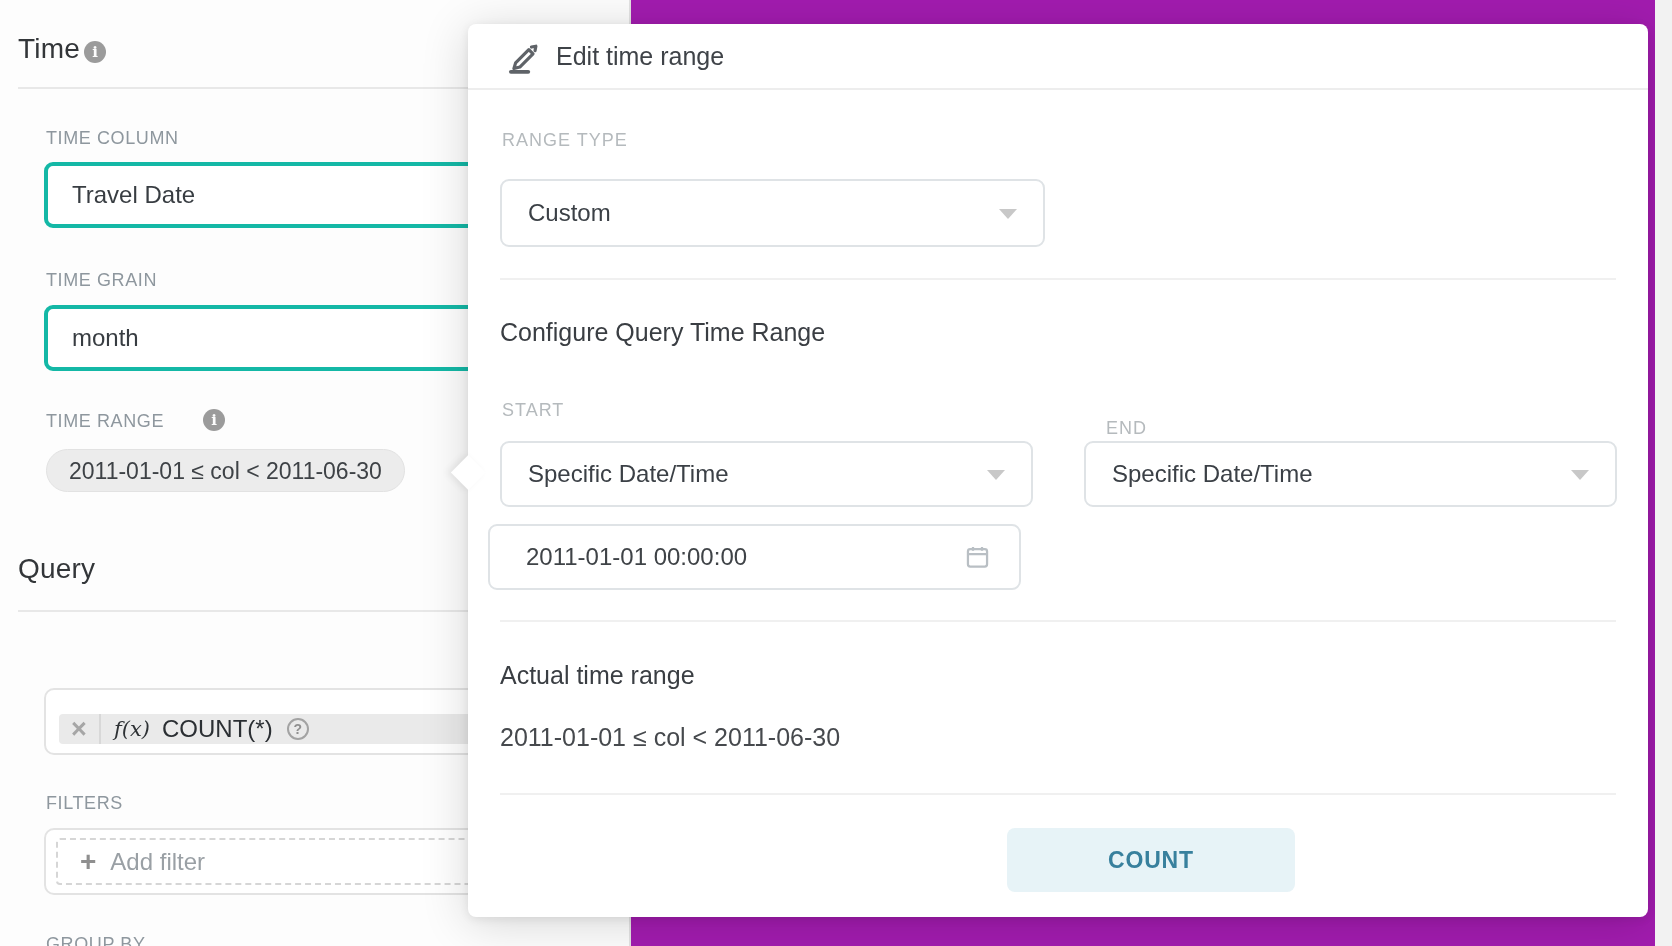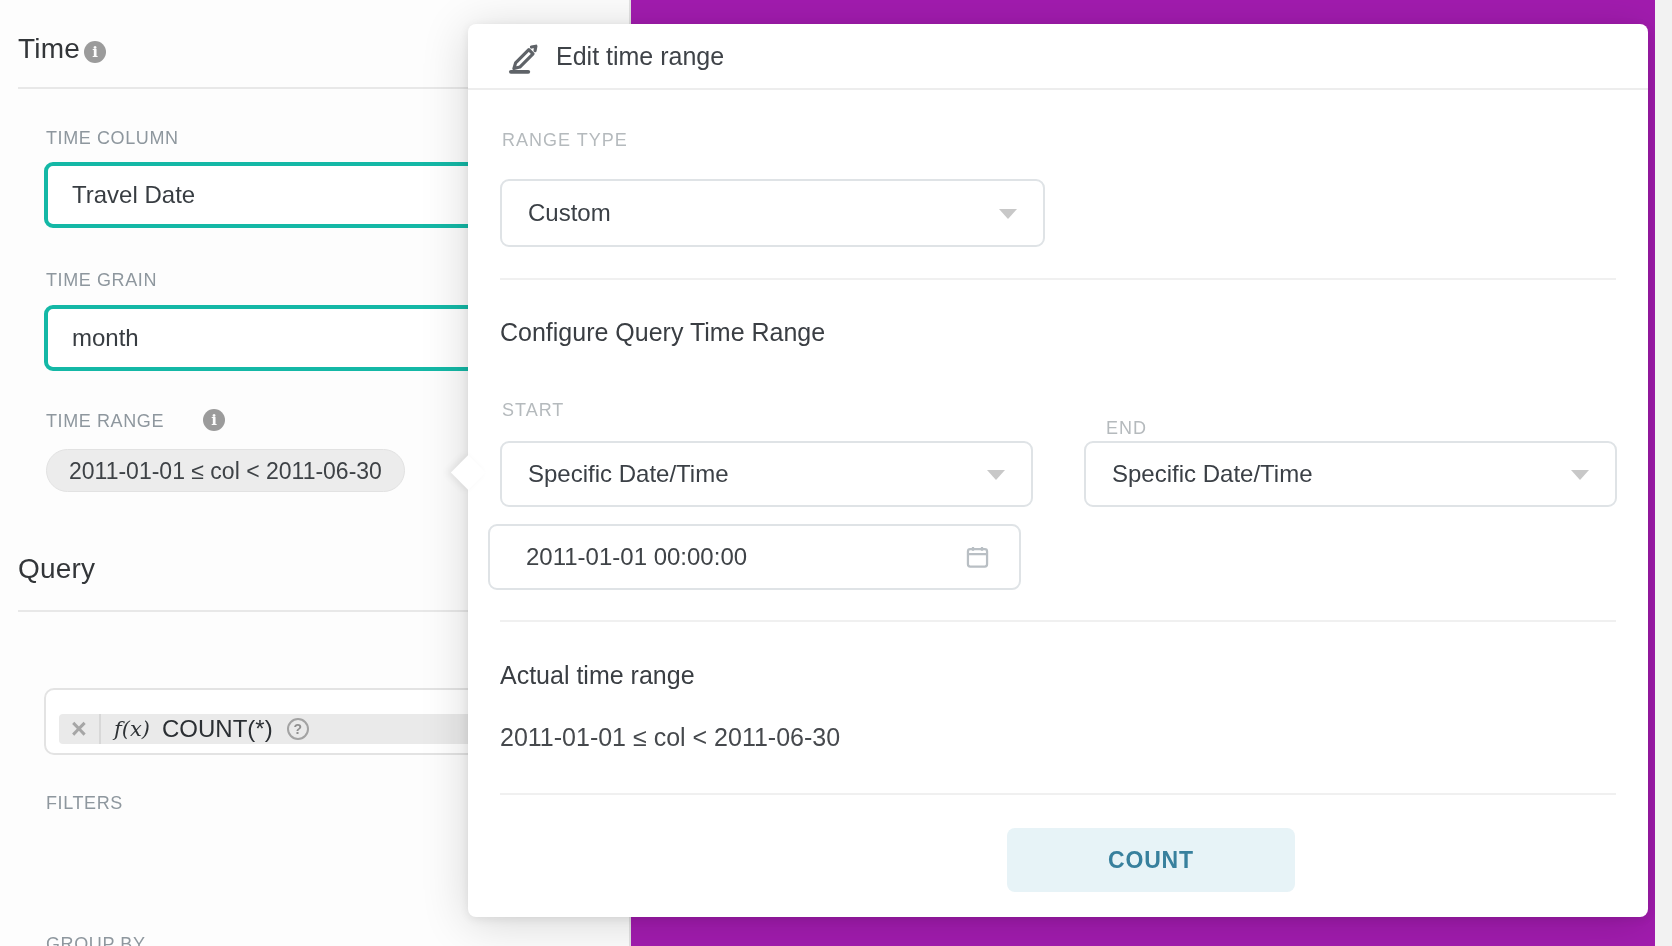--- a/index.html
+++ b/index.html
@@ -109,20 +109,26 @@
       <div class="metric-chip">
         <span class="chip-x"></span>
         <span class="chip-sep"></span>
         <span class="chip-fx">f(x)</span>
         <span class="chip-name">COUNT(*)</span>
         <span class="chip-help"></span>
       </div>
     </div>
 
     <div class="field-label" style="left:46px; top:793px;">FILTERS</div>
+    <div class="filter-box">
+      <div class="filter-inner">
+        <span class="plus-icon"></span>
+        <span class="add-filter-txt">Add filter</span>
+      </div>
+    </div>
 
     <div class="field-label" style="left:46px; top:934px;">GROUP BY</div>
   </div>
 
   <div class="v-divider"></div>
 
   <div class="modal">
     <div class="modal-arrow"></div>
 
     <div class="modal-header">

